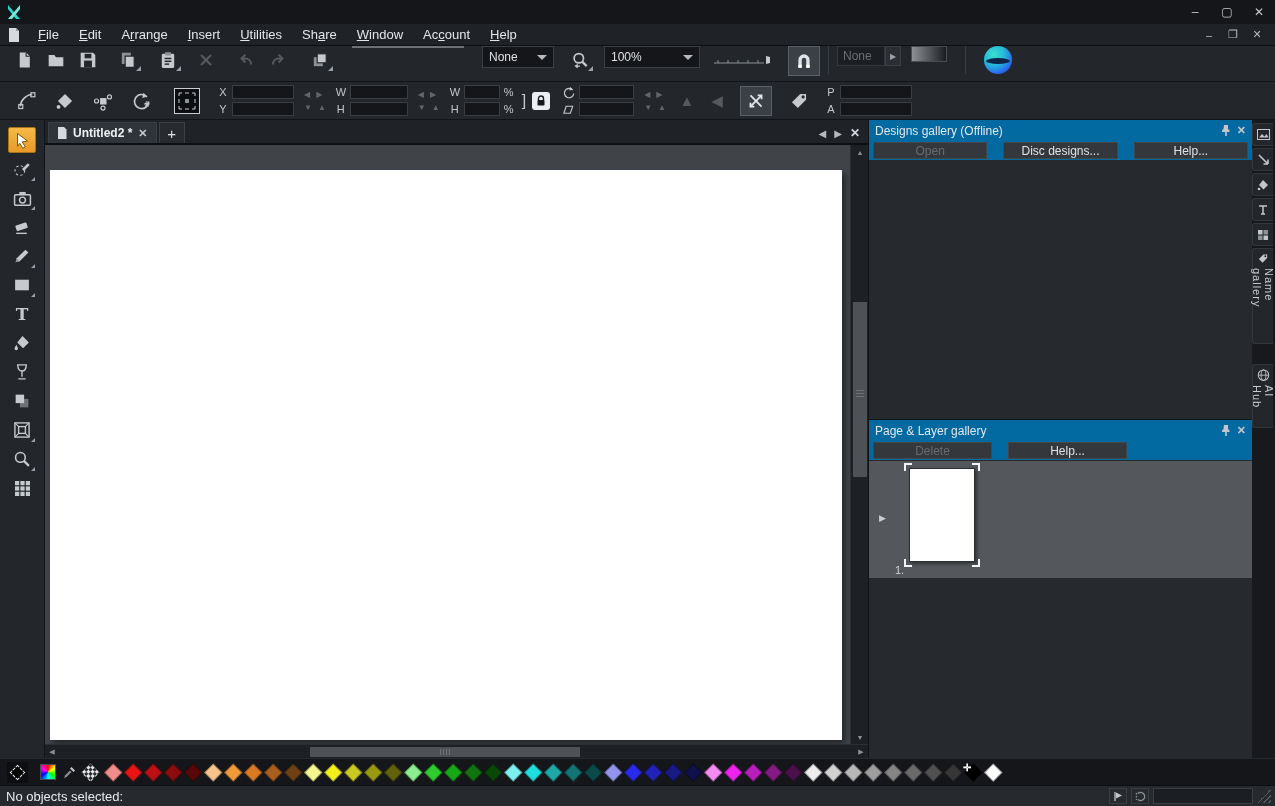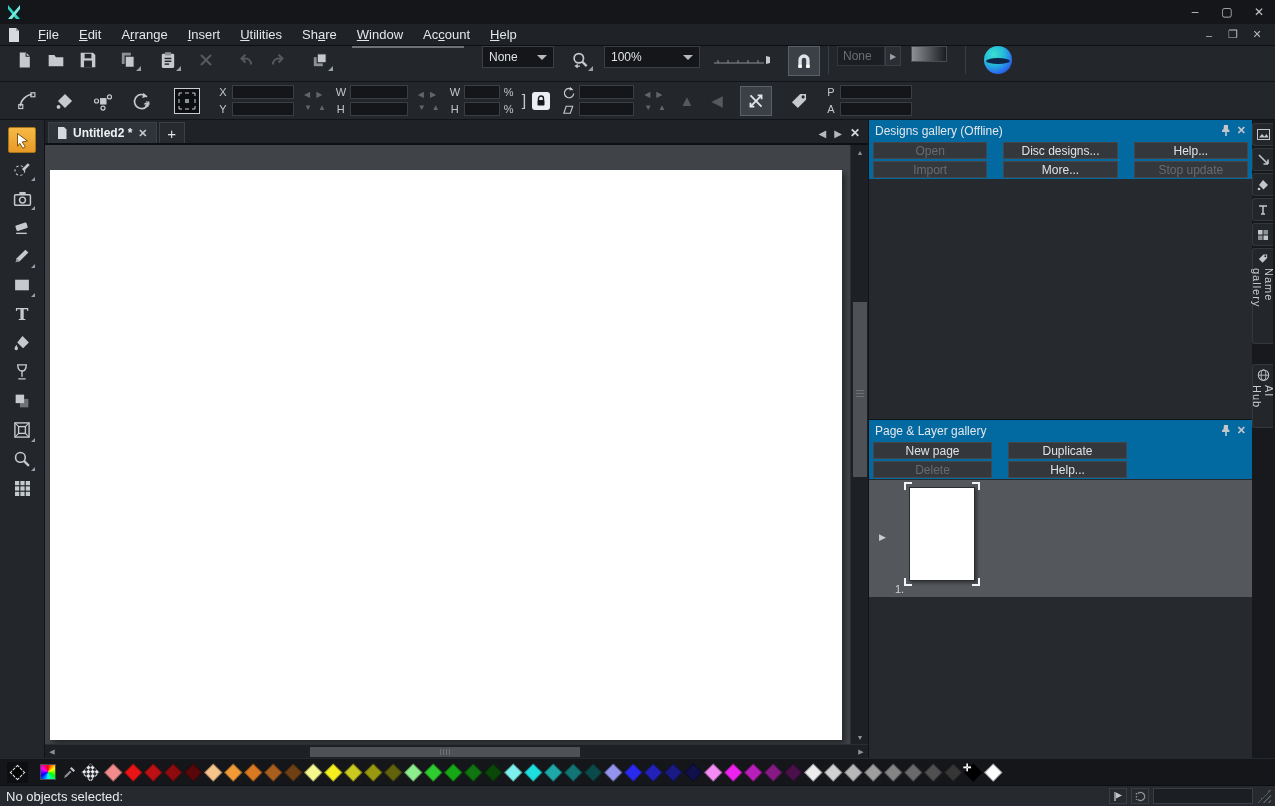--- a/index.html
+++ b/index.html
@@ -568,41 +568,32 @@
               <path d="M3 0h4v4l1.5 1.5V7H5.8v4h-1.6V7H1V5.5L2.5 4z" fill="#c3c7cb"></path>
             </svg>
           <span class="pclose">✕</span>
         </span>
       </div>
       <div class="btnrow">
         <span class="pbtn disabled">Open</span>
         <span class="pbtn">Disc designs...</span>
         <span class="pbtn">Help...</span>
       </div>
-      <div class="btnrow">
-        <span class="pbtn disabled">Import</span>
-        <span class="pbtn">More...</span>
-        <span class="pbtn disabled">Stop update</span>
-      </div>
       <div class="designs-body"></div>
     </div>
 
     <div class="panel-pages">
       <div class="phead">
         <span>Page &amp; Layer gallery</span>
         <span class="hsp">
           <svg width="10" height="11" viewBox="0 0 10 11">
               <path d="M3 0h4v4l1.5 1.5V7H5.8v4h-1.6V7H1V5.5L2.5 4z" fill="#c3c7cb"></path>
             </svg>
           <span class="pclose">✕</span>
         </span>
-      </div>
-      <div class="btnrow">
-        <span class="pbtn">New page</span>
-        <span class="pbtn">Duplicate</span>
       </div>
       <div class="btnrow">
         <span class="pbtn disabled">Delete</span>
         <span class="pbtn">Help...</span>
       </div>
       <div class="pages-body">
         <div class="pagerow">
           <span class="expander">▶</span>
           <div class="pthumb">
             <span class="cb tl"></span>

